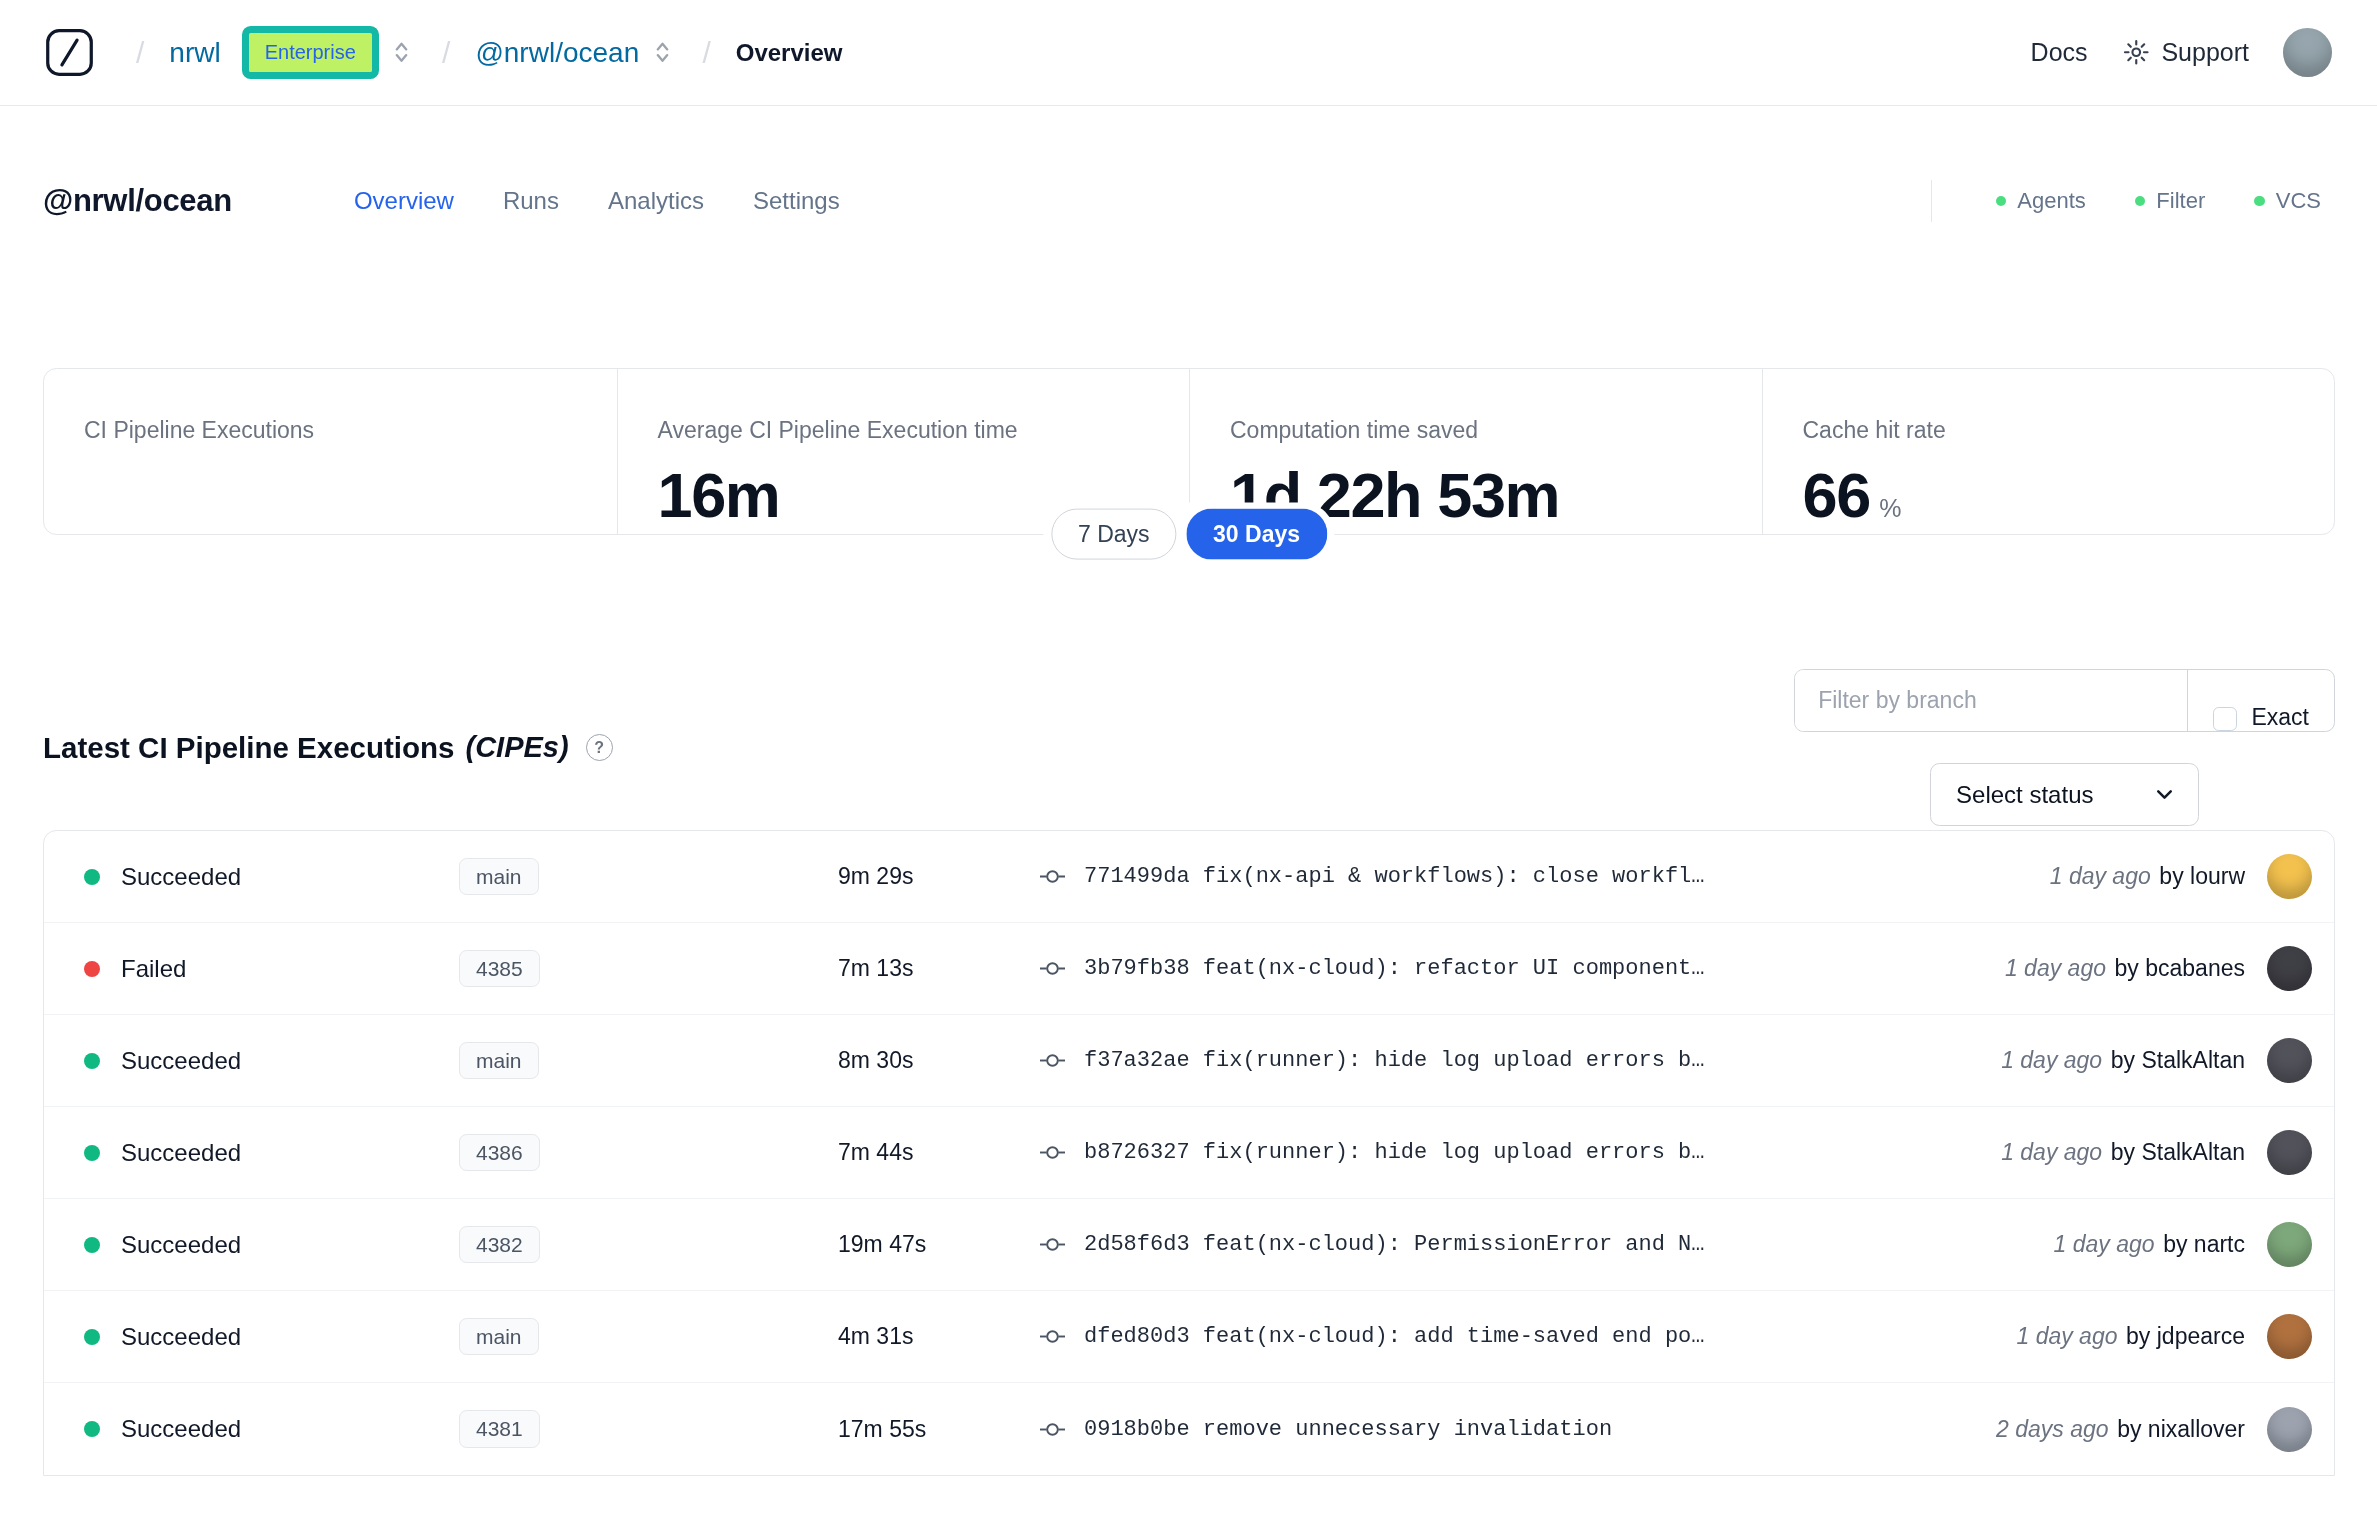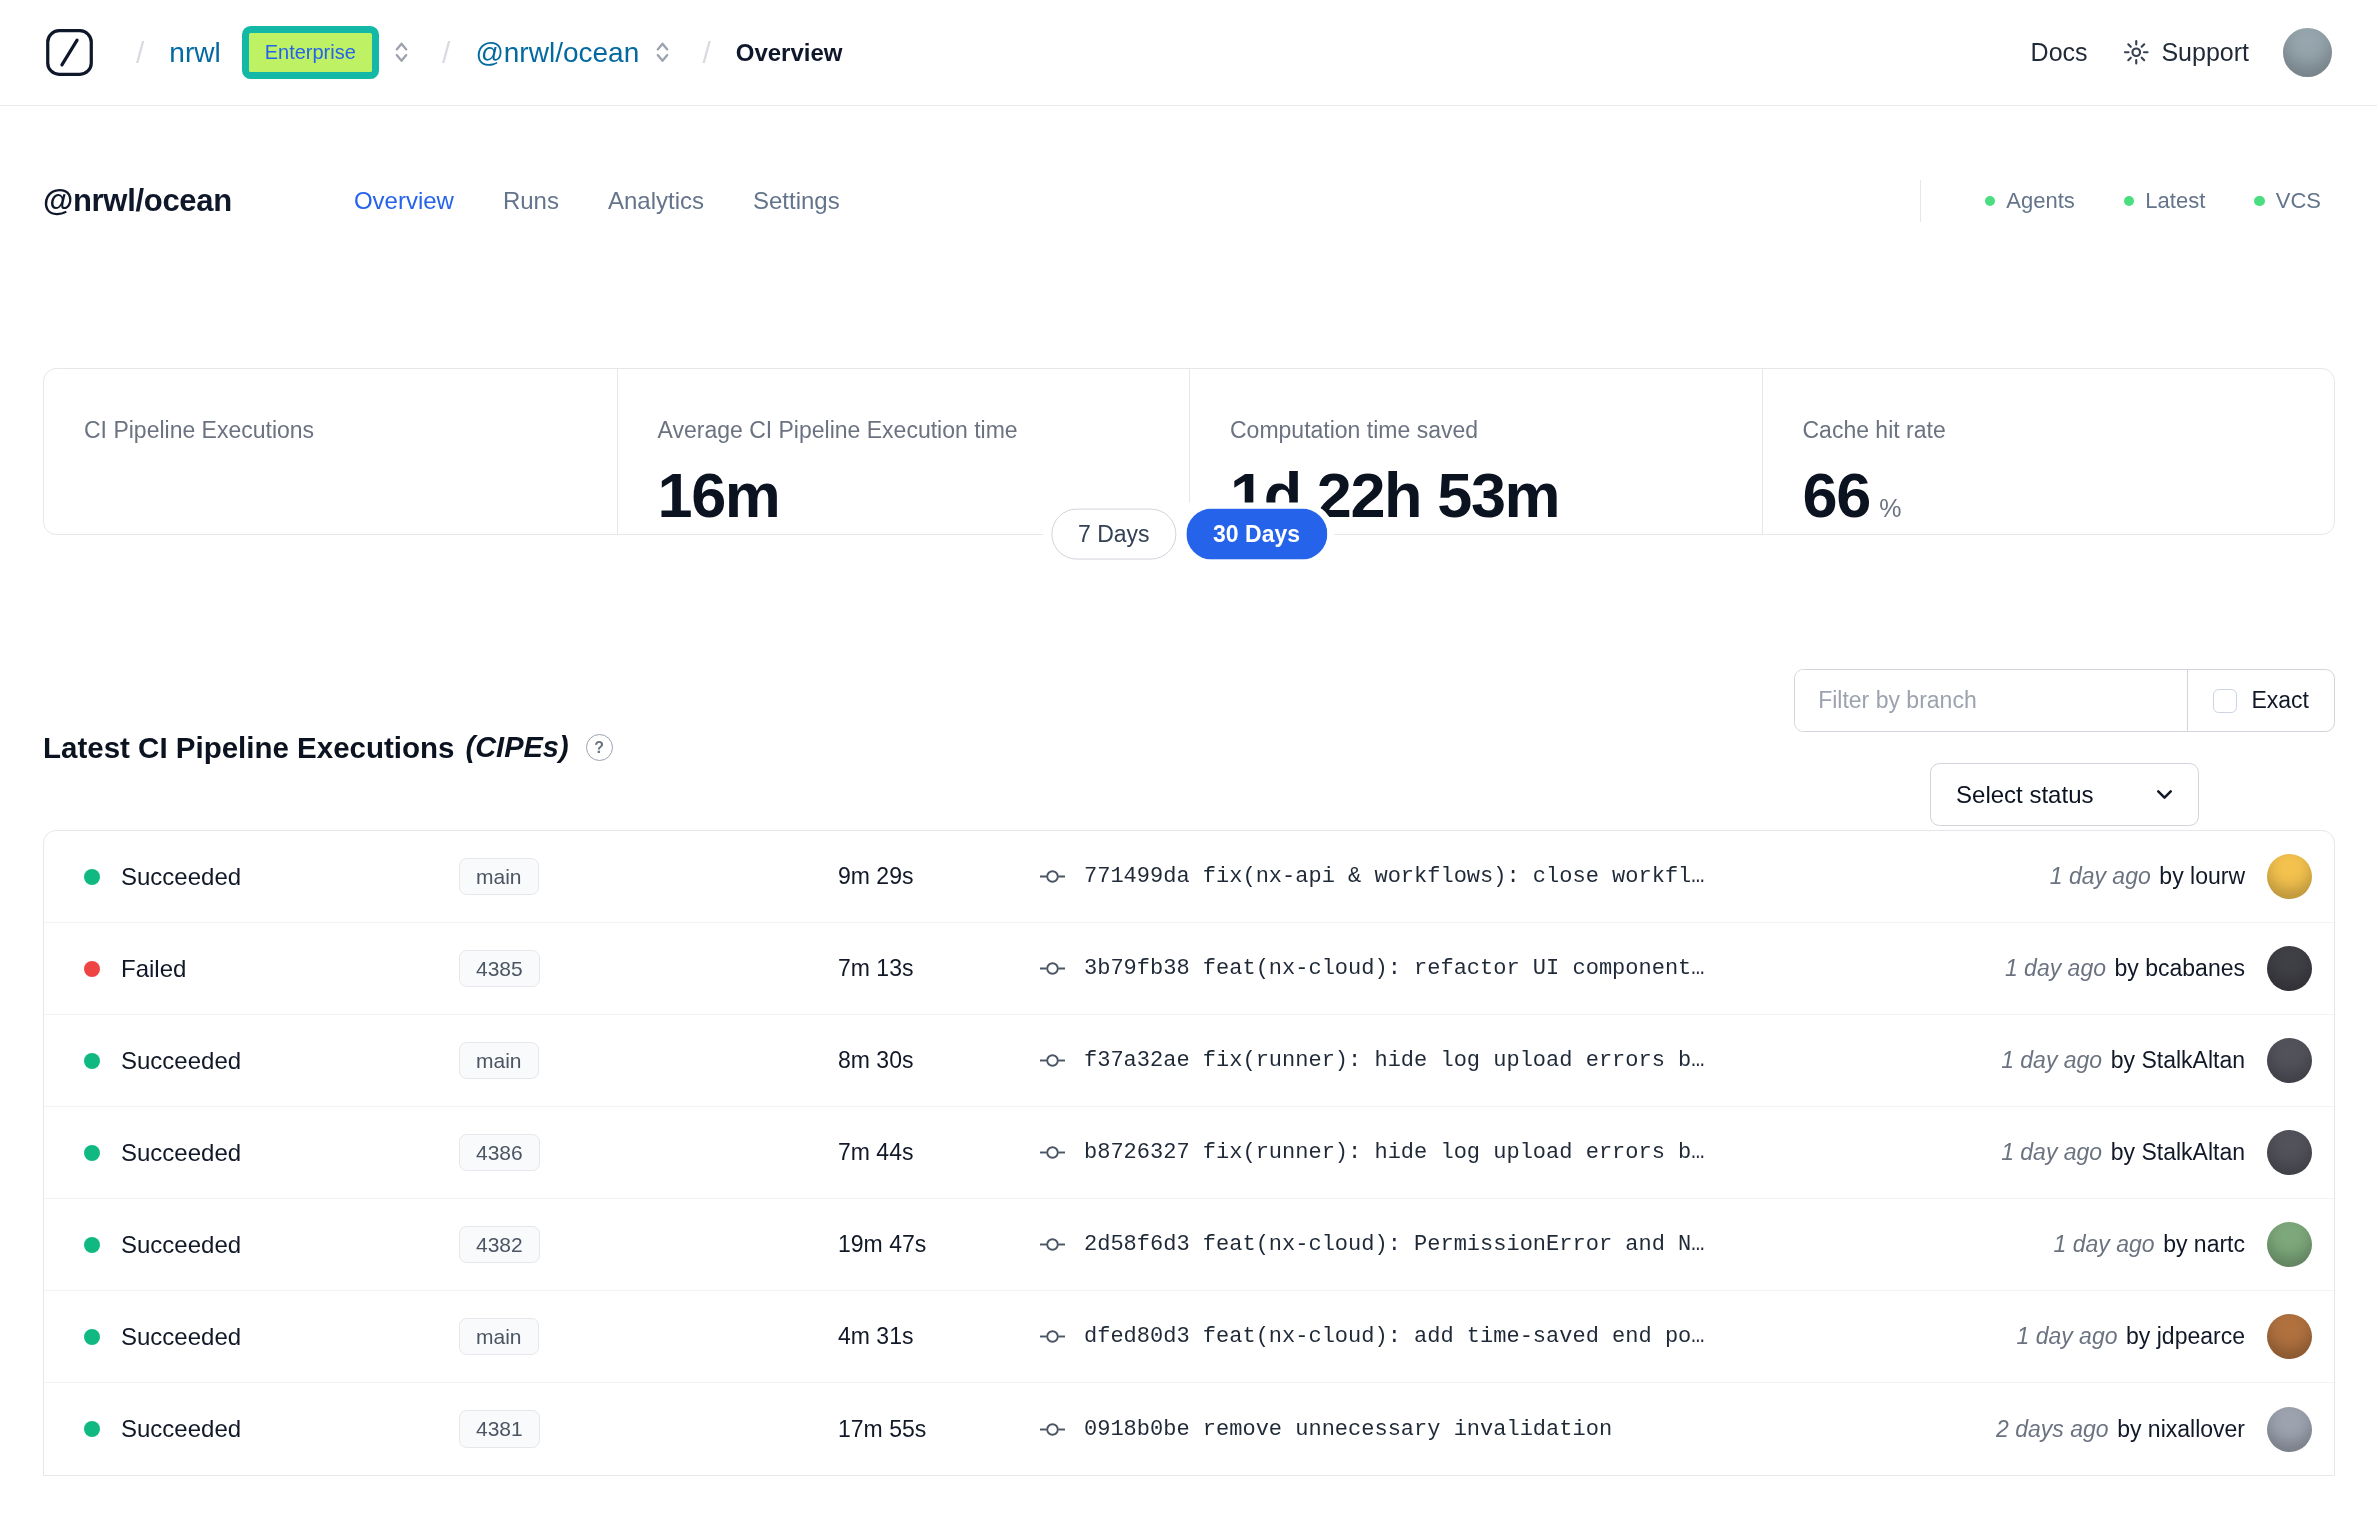--- a/index.html
+++ b/index.html
@@ -45,21 +45,21 @@
 
   
   .cipe-header { margin:181px 43px 0; display:flex; align-items:center; height:63px; }
   .cipe-title { font-size:29.5px; font-weight:700; color:#0b1220; }
   .cipe-suffix { font-size:29px; font-style:italic; font-weight:600; margin-left:11px; color:#0b1220; }
   .help-icon { width:27px; height:27px; border:1.9px solid #9ca3af; border-radius:50%; color:#6b7280; font-size:16px; font-weight:700; display:flex; align-items:center; justify-content:center; margin-left:17px; cursor:pointer; flex:none; }
   .cipe-controls { margin-left:auto; display:flex; align-items:center; gap:31px;flex-direction:column; }
   .filter-group { display:flex; align-items:center; height:63px; border:1px solid #d1d5db; border-radius:9.5px; overflow:hidden; background:#fff; }
   .filter-input { width:392px; height:100%; border:none; outline:none; padding:0 23px; font-size:23px; font-family:inherit; color:#111827; }
   .filter-input::placeholder { color:#9ca3af; }
-  .exact-seg { display:flex; align-items:center; gap:14.3px; padding:0 25px; height:100%; border-left:1px solid #d1d5db; }
+  .exact-seg { display:flex; align-items:flex-end; gap:14.3px; padding:0 25px; height:100%; border-left:1px solid #d1d5db; }
   .checkbox { width:24px; height:24px; border:1.9px solid #cbd5e1; border-radius:5.7px; background:#fff; cursor:pointer; flex:none; }
   .exact-label { font-size:23px; color:#111827; }
   .status-select { display:flex; align-items:center; justify-content:space-between; width:269px; height:63px; border:1px solid #d1d5db; border-radius:9.5px; background:#fff; padding:0 21px 0 25px; font-size:24px; font-weight:500; color:#0b1220; cursor:pointer; }
 
   
   .cipe-table { margin:51px 43px 0; border:1px solid #e5e7eb; border-radius:13.3px 13.3px 0 0; overflow:hidden; background:#fff; }
   .row { display:flex; align-items:center; height:92px; border-bottom:1px solid #f1f3f6; cursor:pointer; }
   .row:last-child { border-bottom:none; }
   .dot { width:16px; height:16px; border-radius:50%; margin-left:40px; flex:none; }
   .status { margin-left:21px; width:338px; font-size:24px; color:#111827; font-weight:500; }
@@ -125,21 +125,21 @@
     <span class="ws-tab">Settings</span>
   </nav>
   <div class="ws-right">
     <span class="ws-divider"></span>
     <span class="indicator">
       <span class="ind-dot" style="background-color: rgb(74, 222, 128);"></span>
       <span>Agents</span>
     </span>
     <span class="indicator">
       <span class="ind-dot" style="background-color: rgb(74, 222, 128);"></span>
-      <span>Latest</span>
+      <span>Filter</span>
     </span>
     <span class="indicator">
       <span class="ind-dot" style="background-color: rgb(74, 222, 128);"></span>
       <span>VCS</span>
     </span>
   </div>
 </section>
 
 <section class="metrics">
   <div class="metric-card">

